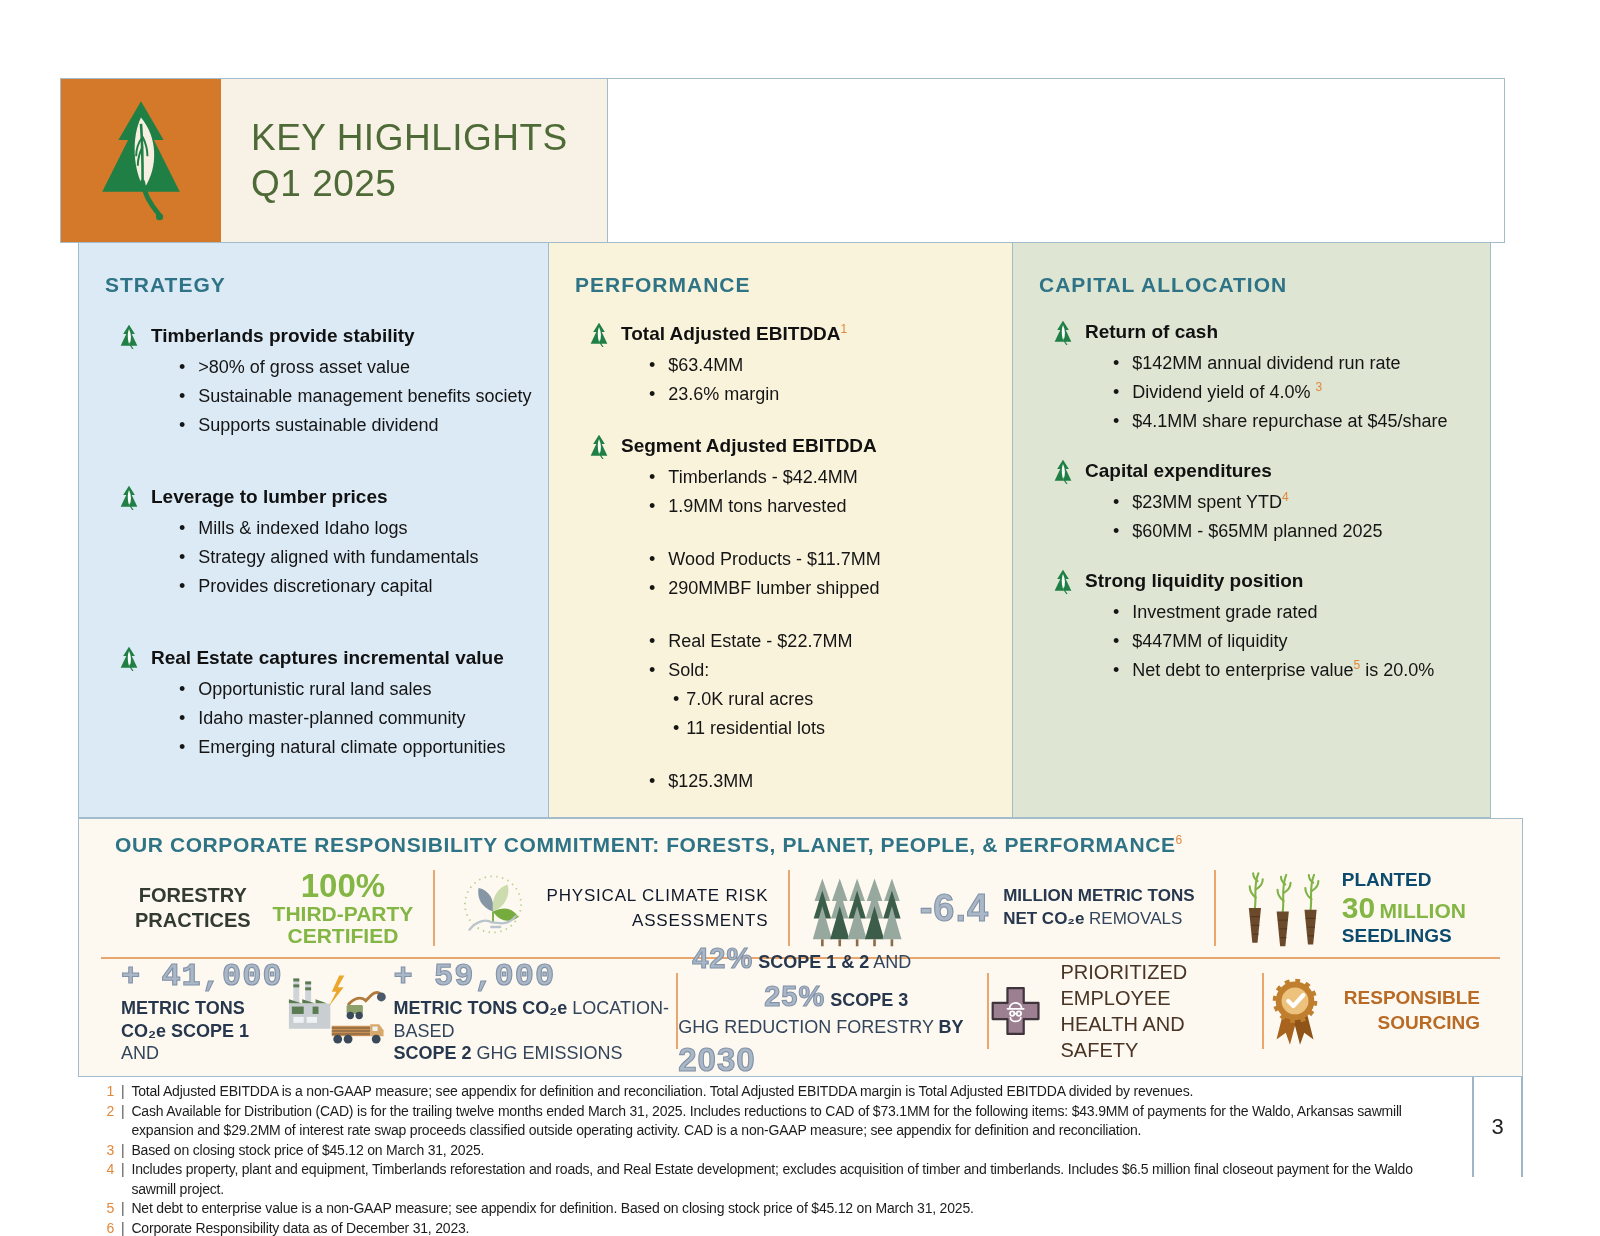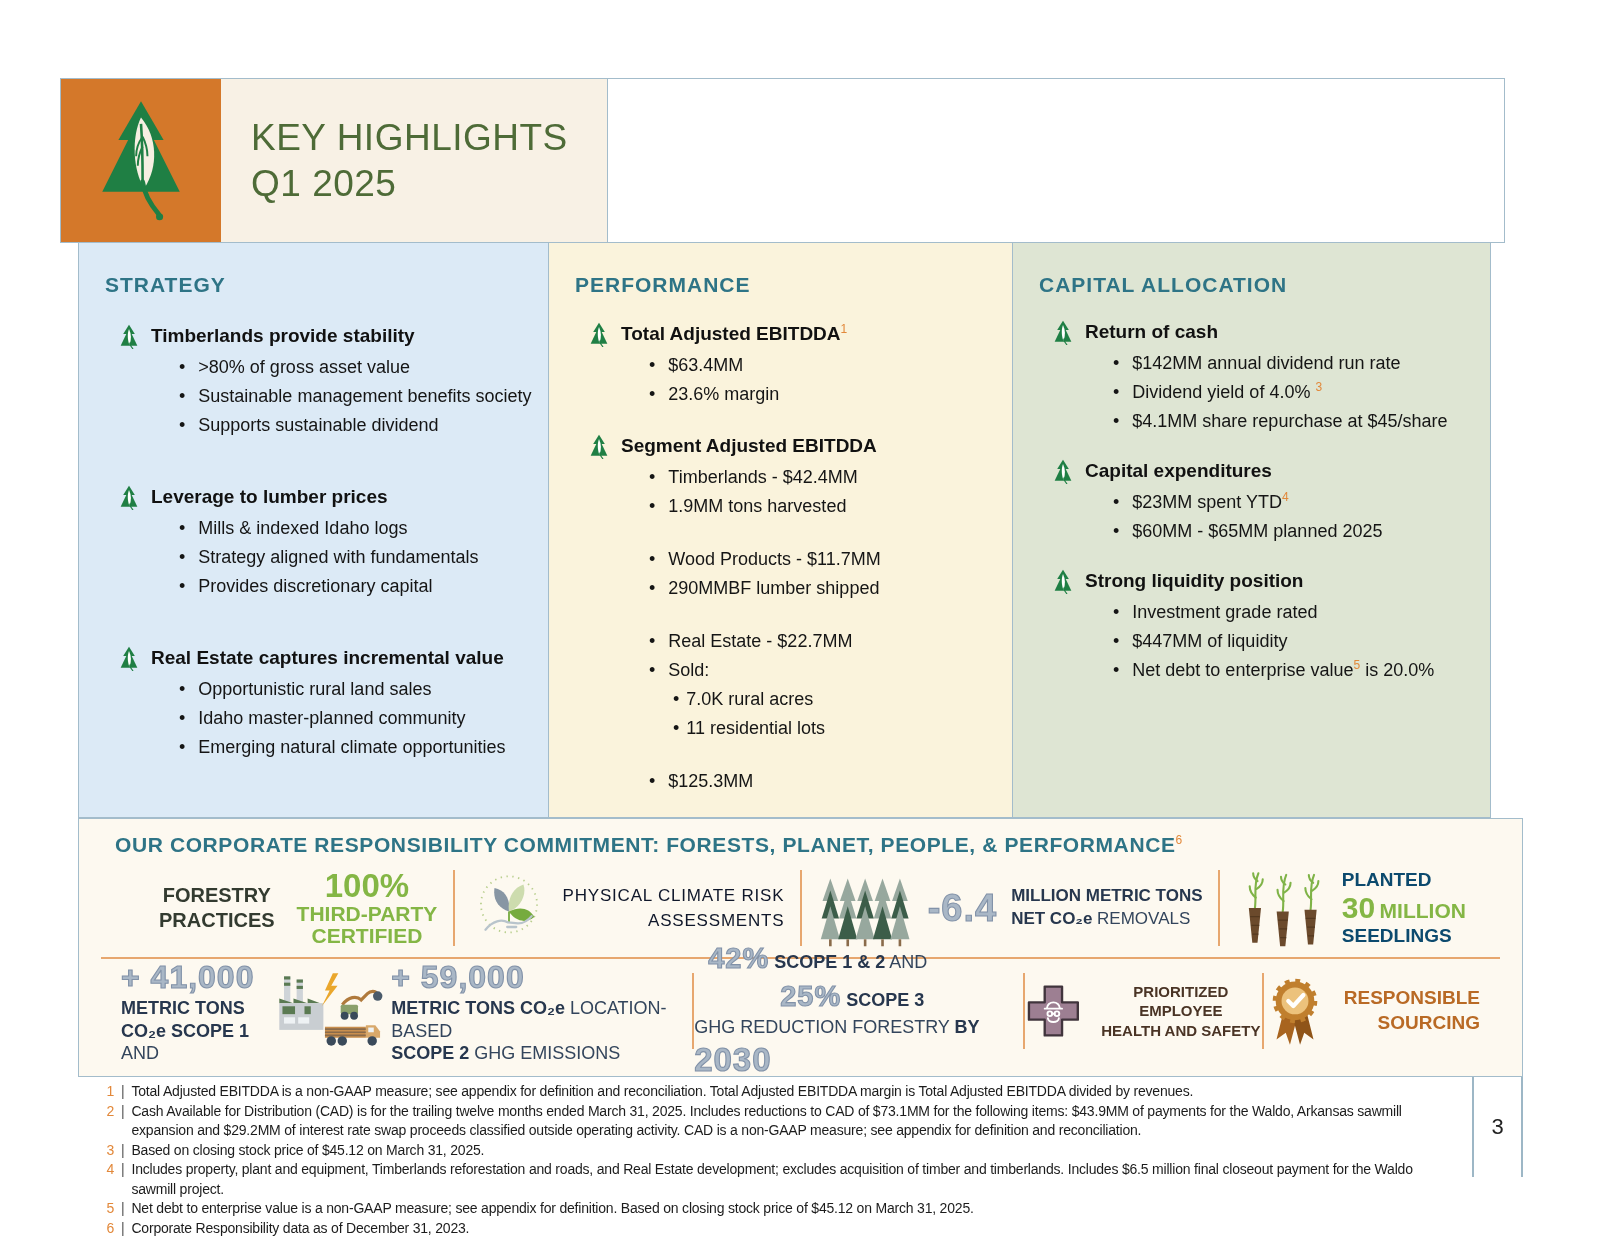--- a/index.html
+++ b/index.html
@@ -35,21 +35,21 @@
   ul.bullets li .dot { flex:none; }
   ul.bullets li.lvl2 { padding-left:24px; }
   ul.bullets li.lvl2 .dot { margin-right:-6px; }
   ul.bullets li.gap { margin-top:24px; }
   sup.fnref { color:#e2883a; font-size:12px; line-height:0; font-weight:normal; }
 
   
   .cr-box { position:absolute; left:78px; top:818px; width:1445px; height:259px;
             background:#fdf9f0; border:1px solid #a3bccb; }
   .cr-title { margin:14px 0 0 36px; font-size:21px; font-weight:bold; color:#2e7486; letter-spacing:0.6px; }
-  .cr-row { display:flex; align-items:center; justify-content:space-between; padding:0 56px 0 80px; }
+  .cr-row { display:flex; align-items:center; justify-content:space-between; padding:0 56px 0 56px; }
   .cr-row1 { height:98px; margin-top:2px; }
   .cr-row2 { height:104px; padding:0 42px 0 42px; }
   .vdiv { width:2px; height:76px; background:#e7a76f; flex:none; }
   .hdiv { margin:0 22px; border-top:2px solid #e7a76f; }
 
   .bignum { font-weight:bold; color:#a9b7c6; -webkit-text-stroke:1.1px #8292a8; letter-spacing:1px; white-space:nowrap; }
   .navy-b { font-weight:bold; color:#27374e; }
   .navy-r { font-weight:normal; color:#33455c; }
 
   .forestry-wrap { display:flex; align-items:center; gap:22px; }
@@ -66,29 +66,29 @@
   .carbon-text { line-height:1.35; font-size:17px; }
 
   .seed-wrap { display:flex; align-items:center; gap:16px; }
   .seed-text { line-height:1.15; }
   .seed-text .s1, .seed-text .s3 { font-size:19px; font-weight:bold; color:#0c4a6e; }
   .seed-text .s2 { color:#84b645; font-weight:bold; }
   .seed-text .s2 .big { font-size:30px; }
   .seed-text .s2 .sm { font-size:21px; }
 
   .scope-block { line-height:1.25; font-size:18px; }
-  .scope-val { font-size:32px; }
+  .scope-val { font-size:32px;font-family:Liberation Mono, monospace; }
   .targets-block { font-size:18px; line-height:1.3; }
   .targets-block .t1 { margin-left:14px; }
   .targets-block .t2 { margin-left:86px; }
   .tv1, .tv2 { font-size:29px; }
   .tv3 { font-size:33px; }
 
   .health-wrap, .sourcing-wrap { display:flex; align-items:center; gap:18px; }
-  .health-text { font-size:15px; font-weight:bold; color:#4a3425; text-align:center; line-height:1.3; }
+  .health-text { font-size:20px; font-weight:normal; color:#4a3425; text-align:left; line-height:1.3; }
   .sourcing-text { font-size:19px; font-weight:bold; color:#b96a25; text-align:right; line-height:1.3; }
 
   
   .footnotes { position:absolute; left:100px; top:1082px; width:1330px; }
   .fn-line { display:flex; font-size:14px; line-height:19.5px; color:#1c1c1c; letter-spacing:-0.2px; }
   .fn-num { color:#e2883a; width:14px; text-align:right; flex:none; }
   .fn-sep { margin:0 7px; color:#555; flex:none; }
   .fn-text { flex:1; }
 
   .pagenum-box { position:absolute; left:1472px; top:1077px; width:51px; height:100px;

